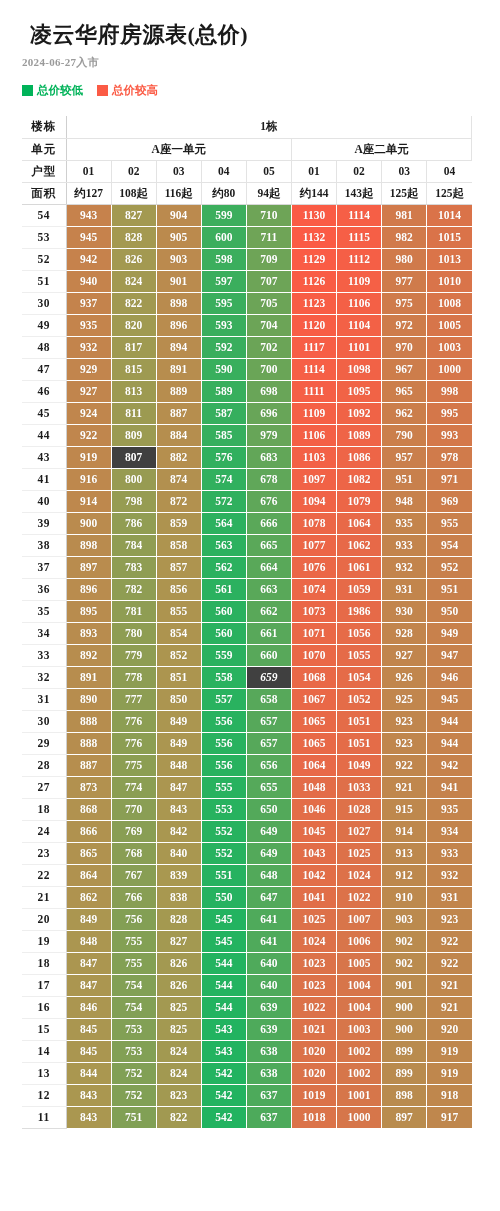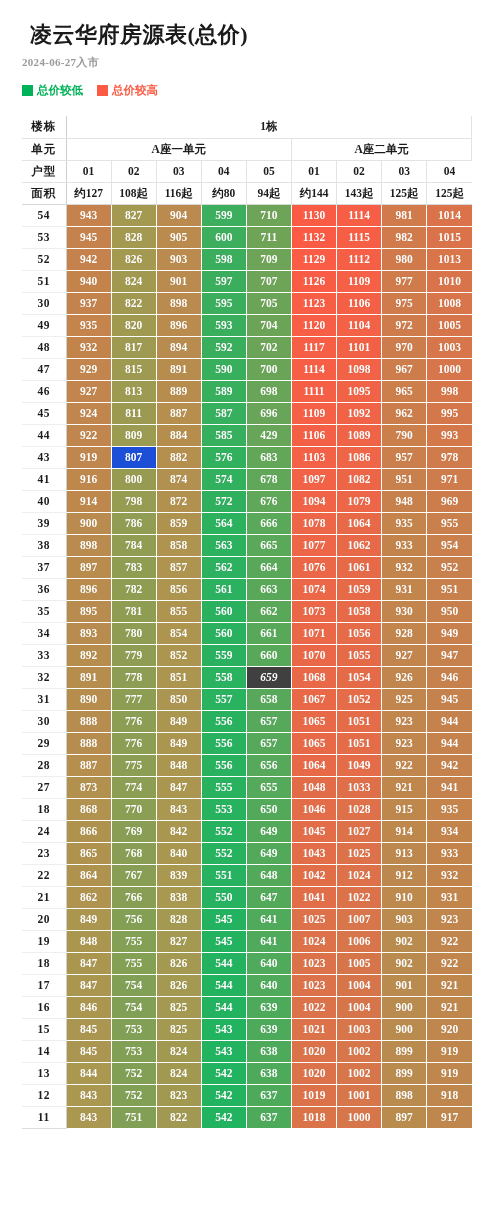--- a/index.html
+++ b/index.html
@@ -309,30 +309,30 @@
           <td class="cell" style="background: rgb(240, 99, 70);">1092</td>
           <td class="cell" style="background: rgb(203, 126, 75);">962</td>
           <td class="cell lastcol" style="background: rgb(212, 119, 74);">995</td>
         </tr>
         <tr>
           <th class="rowlabel">44</th>
           <td class="cell" style="background: rgb(192, 134, 77);">922</td>
           <td class="cell" style="background: rgb(155, 155, 82);">809</td>
           <td class="cell" style="background: rgb(181, 142, 78);">884</td>
           <td class="cell" style="background: rgb(54, 175, 94);">585</td>
-          <td class="cell" style="background: rgb(103, 165, 88);">429</td>
+          <td class="cell" style="background: rgb(103, 165, 88);">979</td>
           <td class="cell" style="background: rgb(244, 96, 70);">1106</td>
           <td class="cell" style="background: rgb(239, 100, 71);">1089</td>
           <td class="cell" style="background: rgb(203, 127, 75);">790</td>
           <td class="cell lastcol" style="background: rgb(212, 120, 74);">993</td>
         </tr>
         <tr>
           <th class="rowlabel">43</th>
           <td class="cell" style="background: rgb(191, 135, 77);">919</td>
-          <td class="cell" style="background: #1d4ed8;">807</td>
+          <td class="cell" style="background: #404040;">807</td>
           <td class="cell" style="background: rgb(181, 143, 78);">882</td>
           <td class="cell" style="background: rgb(49, 176, 94);">576</td>
           <td class="cell" style="background: rgb(98, 166, 88);">683</td>
           <td class="cell" style="background: rgb(243, 97, 70);">1103</td>
           <td class="cell" style="background: rgb(238, 101, 71);">1086</td>
           <td class="cell" style="background: rgb(202, 127, 76);">957</td>
           <td class="cell lastcol" style="background: rgb(208, 123, 75);">978</td>
         </tr>
         <tr>
           <th class="rowlabel">41</th>
@@ -407,21 +407,21 @@
           <td class="cell lastcol" style="background: rgb(200, 128, 76);">951</td>
         </tr>
         <tr>
           <th class="rowlabel">35</th>
           <td class="cell" style="background: rgb(184, 140, 78);">895</td>
           <td class="cell" style="background: rgb(143, 157, 83);">781</td>
           <td class="cell" style="background: rgb(173, 148, 79);">855</td>
           <td class="cell" style="background: rgb(42, 177, 95);">560</td>
           <td class="cell" style="background: rgb(89, 168, 89);">662</td>
           <td class="cell" style="background: rgb(234, 103, 71);">1073</td>
-          <td class="cell" style="background: rgb(230, 106, 72);">1058</td>
+          <td class="cell" style="background: rgb(230, 106, 72);">1986</td>
           <td class="cell" style="background: rgb(194, 133, 77);">930</td>
           <td class="cell lastcol" style="background: rgb(200, 129, 76);">950</td>
         </tr>
         <tr>
           <th class="rowlabel">34</th>
           <td class="cell" style="background: rgb(184, 140, 78);">893</td>
           <td class="cell" style="background: rgb(142, 157, 83);">780</td>
           <td class="cell" style="background: rgb(173, 148, 79);">854</td>
           <td class="cell" style="background: rgb(42, 177, 95);">560</td>
           <td class="cell" style="background: rgb(88, 168, 90);">661</td>

